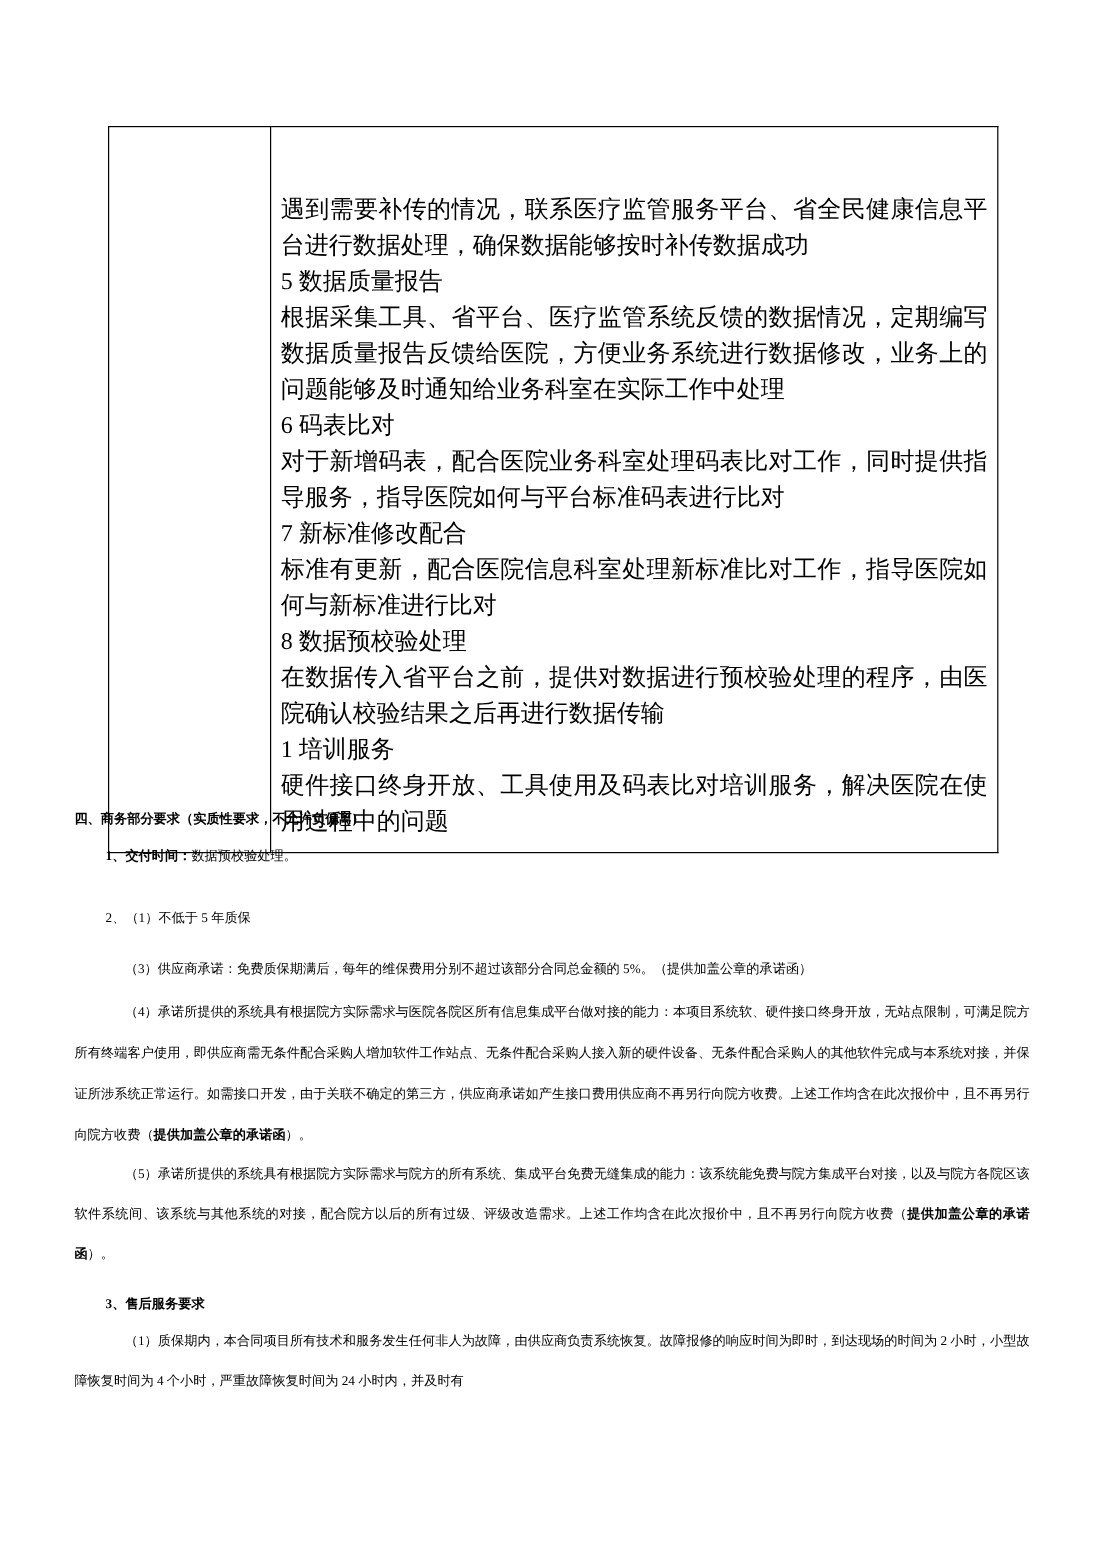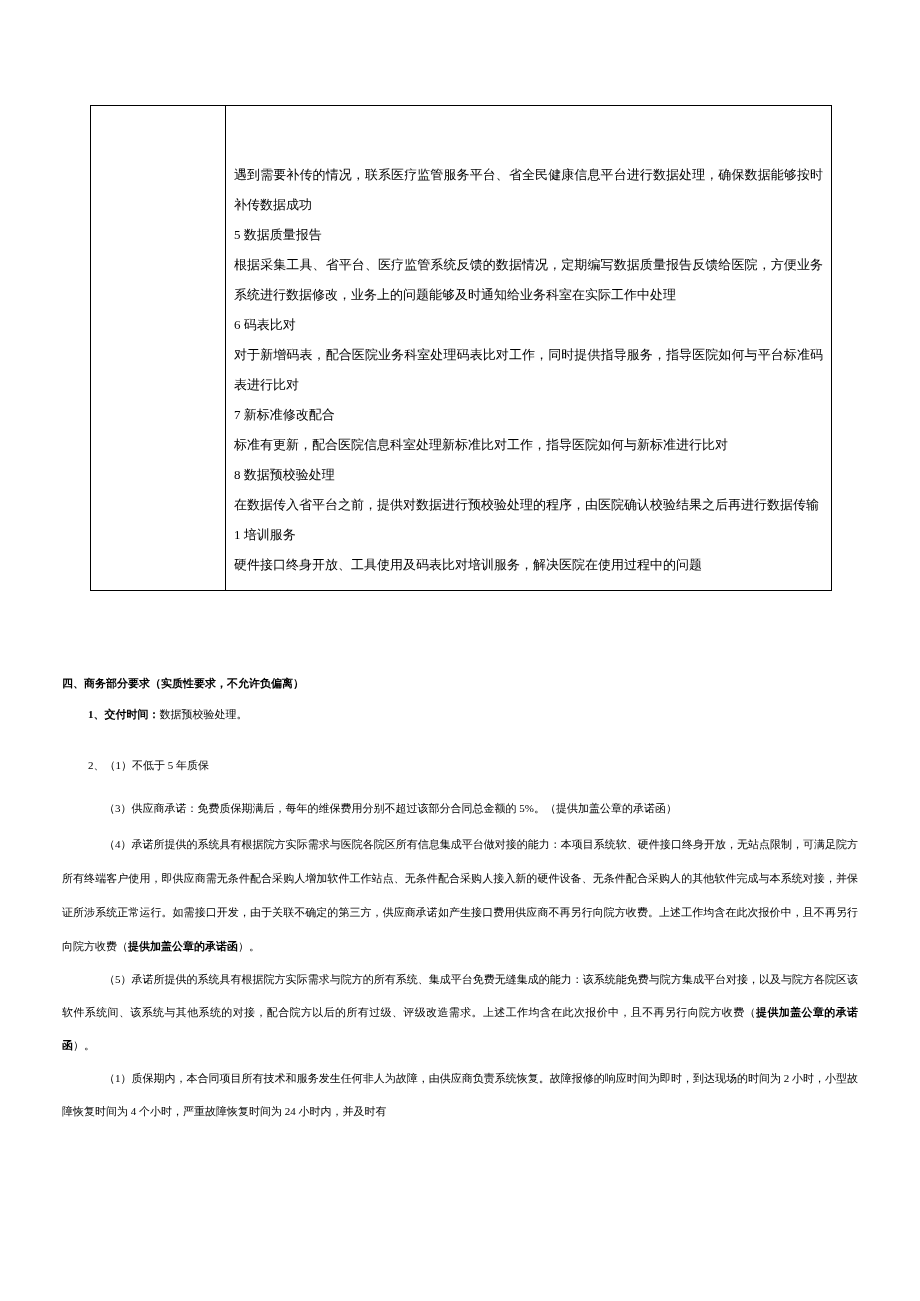--- a/index.html
+++ b/index.html
@@ -24,21 +24,21 @@
     border-collapse: collapse;
     table-layout: fixed;
   }
   .doc-table td {
     border: 1px solid #000;
     vertical-align: top;
   }
   .cell-left { width: 135px; }
   .cell-right { width: 606px; padding: 54px 8px 10px 8px; }
   .tp {
-    font-size: 13px;
+    font-size: 20px;
     line-height: 30px;
     text-align: justify;
     text-justify: inter-ideograph;
   }
 
   
   .body-text {
     position: absolute;
     left: 62px; top: 670px;
     width: 796px;
@@ -88,18 +88,19 @@
     <p class="p-delivery"><b>1、交付时间：</b><span>数据预校验处理。</span></p>
 
     <p class="p-warranty">2、（1）不低于 5 年质保</p>
 
     <p class="p-3">（3）供应商承诺：免费质保期满后，每年的维保费用分别不超过该部分合同总金额的 5%。（提供加盖公章的承诺函）</p>
 
     <p class="p-4"><span>（4）承诺所提供的系统具有根据院方实际需求与医院各院区所有信息集成平台做对接的能力：本项目系统软、硬件接口终身开放，无站点限制，可满足院方所有终端客户使用，即供应商需无条件配合采购人增加软件工作站点、无条件配合采购人接入新的硬件设备、无条件配合采购人的其他软件完成与本系统对接，并保证所涉系统正常运行。如需接口开发，由于关联不确定的第三方，供应商承诺如产生接口费用供应商不再另行向院方收费。上述工作均含在此次报价中，且不再另行向院方收费（</span><span class="run-bold">提供加盖公章的承诺函</span><span>）。</span></p>
 
     <p class="p-5"><span>（5）承诺所提供的系统具有根据院方实际需求与院方的所有系统、集成平台免费无缝集成的能力：该系统能免费与院方集成平台对接，以及与院方各院区该软件系统间、该系统与其他系统的对接，配合院方以后的所有过级、评级改造需求。上述工作均含在此次报价中，且不再另行向院方收费（</span><span class="run-bold">提供加盖公章的承诺函</span><span>）。</span></p>
 
+    <p class="h-aftersales">3、售后服务要求</p>
 
     <p class="p-s1">（1）质保期内，本合同项目所有技术和服务发生任何非人为故障，由供应商负责系统恢复。故障报修的响应时间为即时，到达现场的时间为 2 小时，小型故障恢复时间为 4 个小时，严重故障恢复时间为 24 小时内，并及时有</p>
 
   </div>
 
 </div>
 
 </body></html>

